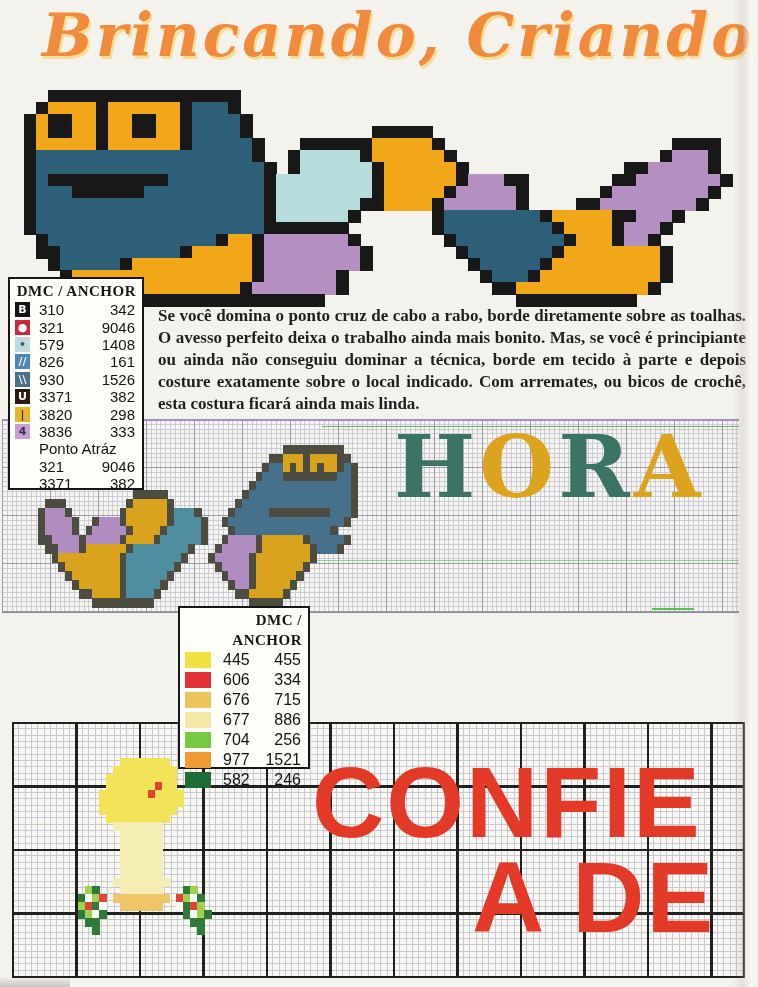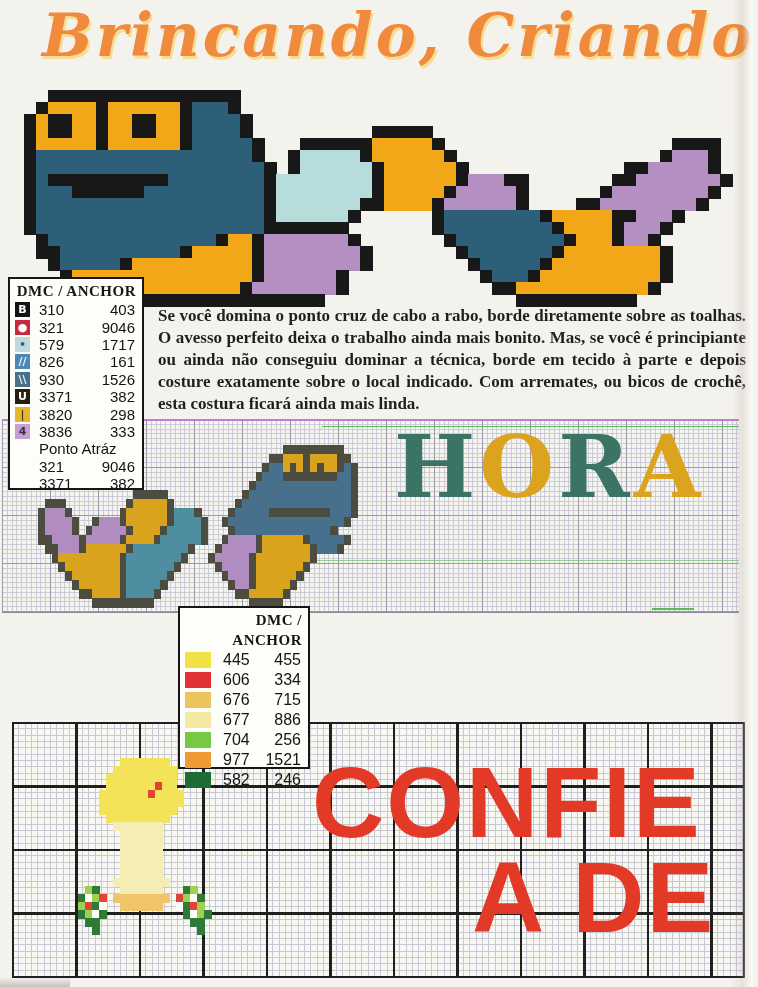--- a/index.html
+++ b/index.html
@@ -432,31 +432,31 @@
   <div class="stitch-word hora"><span style="color: rgb(59, 115, 101);">H</span><span style="color: rgb(220, 164, 30);">O</span><span style="color: rgb(59, 115, 101);">R</span><span style="color: rgb(220, 164, 30);">A</span></div>
 
   <p class="article">Se você domina o ponto cruz de cabo a rabo, borde diretamente sobre as toalhas. O avesso perfeito deixa o trabalho ainda mais bonito. Mas, se você é principiante ou ainda não conseguiu dominar a técnica, borde em tecido à parte e depois costure exatamente sobre o local indicado. Com arremates, ou bicos de crochê, esta costura ficará ainda mais linda.</p>
 
   <div class="legend legend1">
     <div class="lg-head">DMC / ANCHOR</div>
     <div class="lg-rows">
         <div class="lg-row">
           <span class="lg-swatch" style="background: rgb(20, 20, 20); color: rgb(255, 255, 255);">B</span>
           <span class="lg-dmc">310</span>
-          <span class="lg-anchor">403</span>
+          <span class="lg-anchor">342</span>
         </div>
         <div class="lg-row">
           <span class="lg-swatch" style="background: rgb(198, 42, 62); color: rgb(255, 255, 255);">●</span>
           <span class="lg-dmc">321</span>
           <span class="lg-anchor">9046</span>
         </div>
         <div class="lg-row">
           <span class="lg-swatch" style="background: rgb(190, 218, 222); color: rgb(70, 88, 106);">•</span>
           <span class="lg-dmc">579</span>
-          <span class="lg-anchor">1717</span>
+          <span class="lg-anchor">1408</span>
         </div>
         <div class="lg-row">
           <span class="lg-swatch" style="background: rgb(78, 134, 182); color: rgb(238, 244, 250);">//</span>
           <span class="lg-dmc">826</span>
           <span class="lg-anchor">161</span>
         </div>
         <div class="lg-row">
           <span class="lg-swatch" style="background: rgb(74, 111, 136); color: rgb(232, 238, 244);">\\</span>
           <span class="lg-dmc">930</span>
           <span class="lg-anchor">1526</span>

